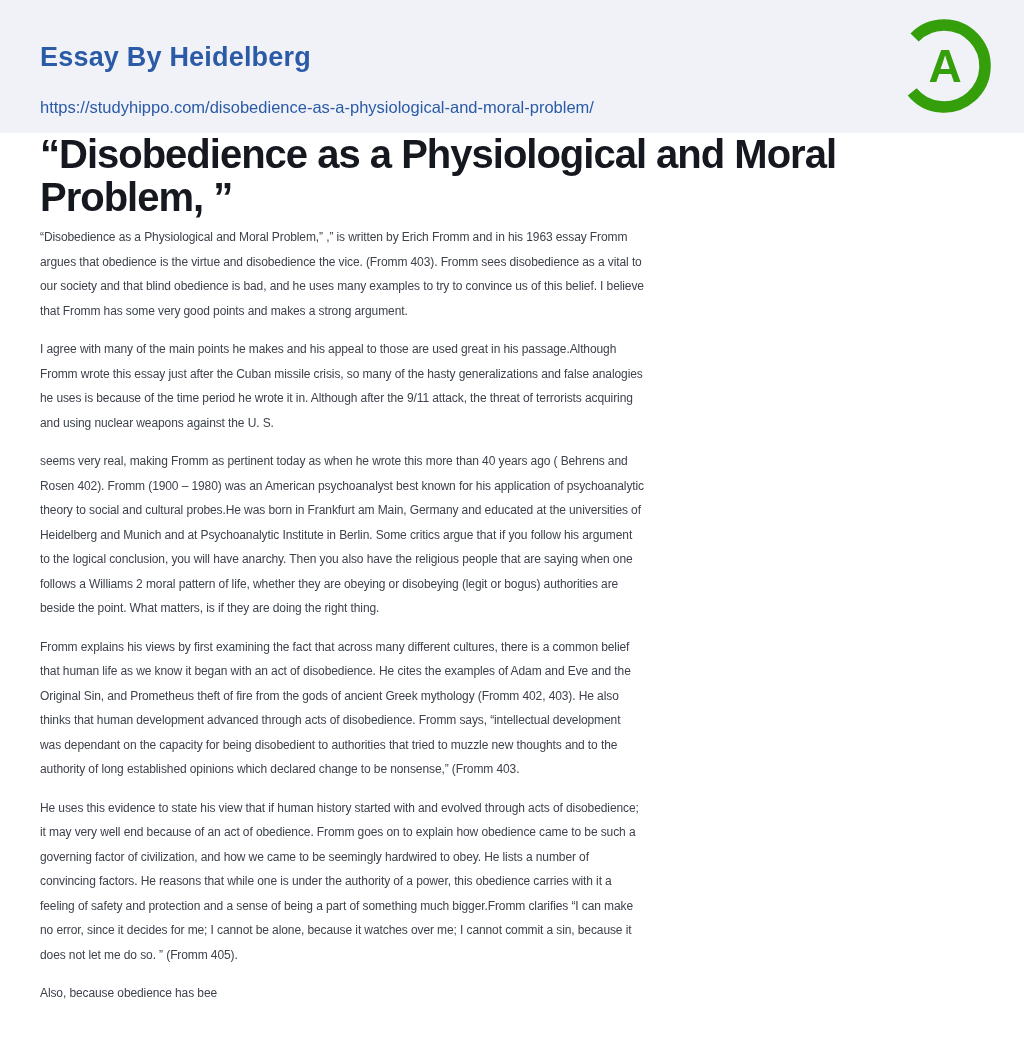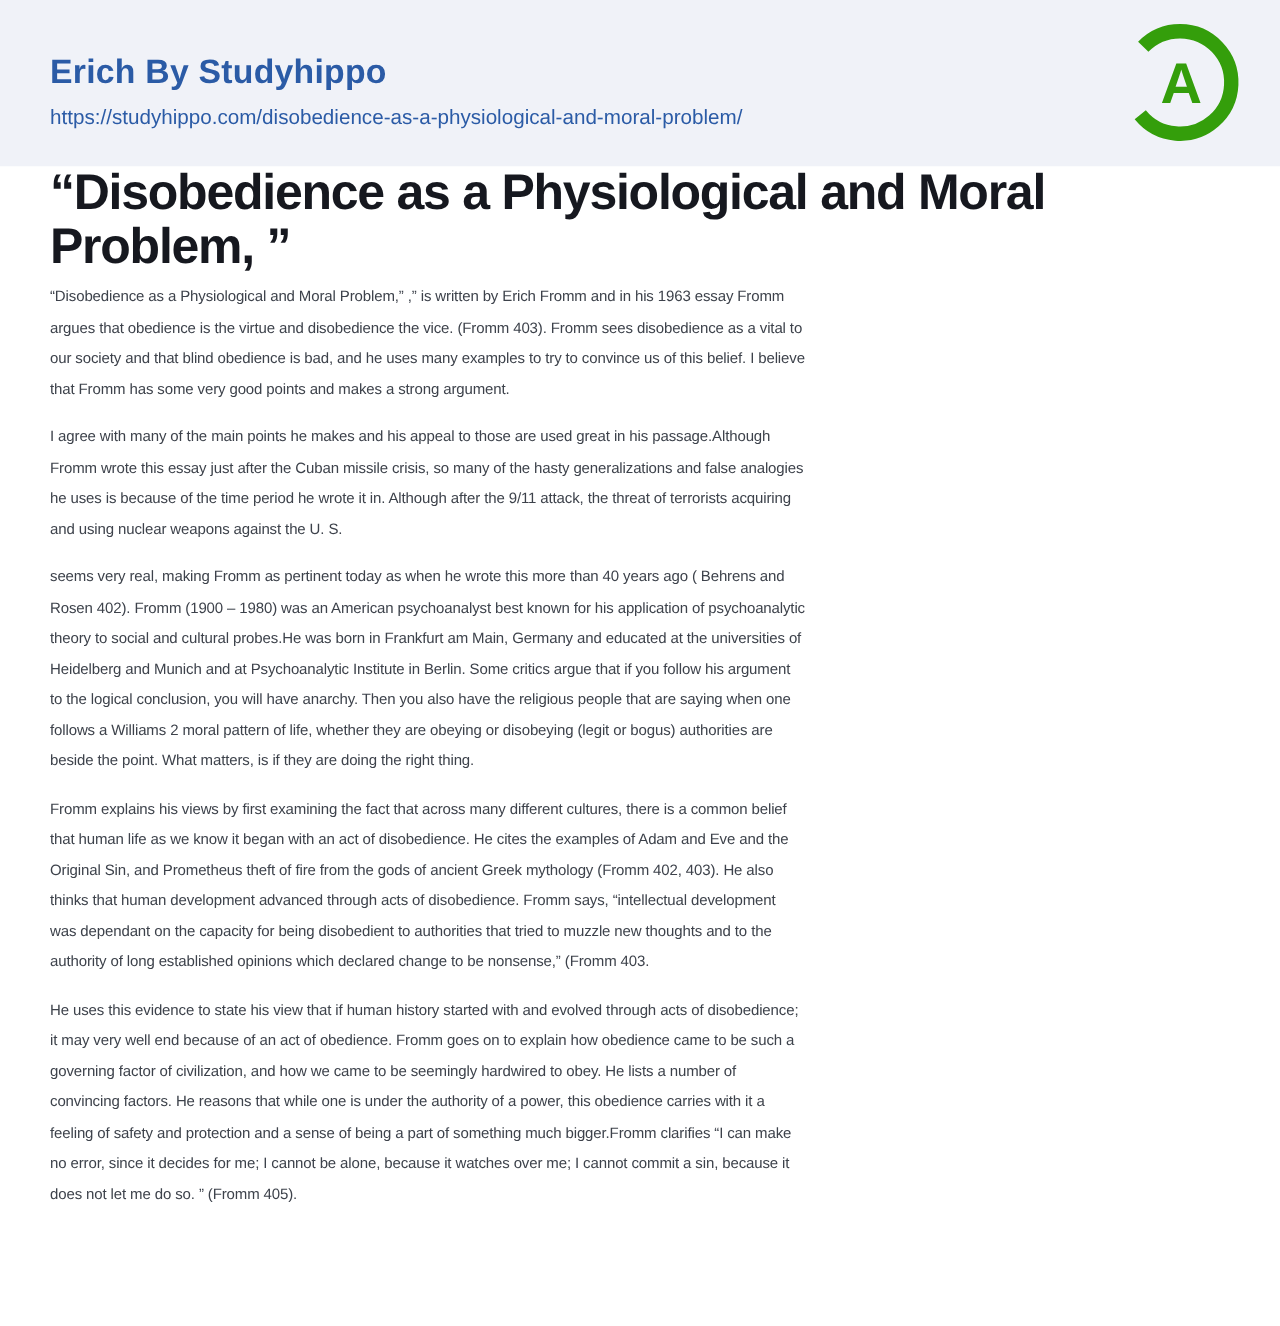--- a/index.html
+++ b/index.html
@@ -22,21 +22,21 @@
     left: 40px;
     top: 42px;
     font-size: 27px;
     font-weight: 700;
     color: #2b5ba6;
     letter-spacing: 0.2px;
   }
   .site-url {
     position: absolute;
     left: 40px;
-    top: 85px;
+    top: 98px;
     font-size: 16.5px;
     font-weight: 400;
     color: #2b5ba6;
     text-decoration: none;
   }
   .logo {
     position: absolute;
     top: 17px;
     right: 30px;
     width: 98px;
@@ -62,21 +62,21 @@
     line-height: 24.5px;
     letter-spacing: -0.1px;
     color: #3d424b;
     white-space: pre;
   }
 </style>
 </head>
 <body>
 
 <div class="header">
-  <div class="site-title">Erich By Studyhippo</div>
+  <div class="site-title">Essay By Heidelberg</div>
   <a class="site-url" href="#">https://studyhippo.com/disobedience-as-a-physiological-and-moral-problem/</a>
   <svg class="logo" viewBox="0 0 98 98" aria-hidden="true">
     <path d="M 18.6 20.4 A 41 41 0 1 1 16.2 74.8" fill="none" stroke="#349e0b" stroke-width="11.5" stroke-linecap="butt"></path>
     <text x="49" y="65" text-anchor="middle" font-family="Liberation Sans, sans-serif" font-size="46" font-weight="700" fill="#349e0b">A</text>
   </svg>
 </div>
 
 <div class="content">
   <h1 class="essay-title">“Disobedience as a Physiological and Moral Problem, ”</h1>
   <div class="paragraphs">
@@ -101,14 +101,15 @@
 thinks that human development advanced through acts of disobedience. Fromm says, “intellectual development
 was dependant on the capacity for being disobedient to authorities that tried to muzzle new thoughts and to the
 authority of long established opinions which declared change to be nonsense,” (Fromm 403.</p>
       <p>He uses this evidence to state his view that if human history started with and evolved through acts of disobedience;
 it may very well end because of an act of obedience. Fromm goes on to explain how obedience came to be such a
 governing factor of civilization, and how we came to be seemingly hardwired to obey. He lists a number of
 convincing factors. He reasons that while one is under the authority of a power, this obedience carries with it a
 feeling of safety and protection and a sense of being a part of something much bigger.Fromm clarifies “I can make
 no error, since it decides for me; I cannot be alone, because it watches over me; I cannot commit a sin, because it
 does not let me do so. ” (Fromm 405).</p>
+      <p>Also, because obedience has bee</p>
     </div>
 </div>
 
 </body></html>

